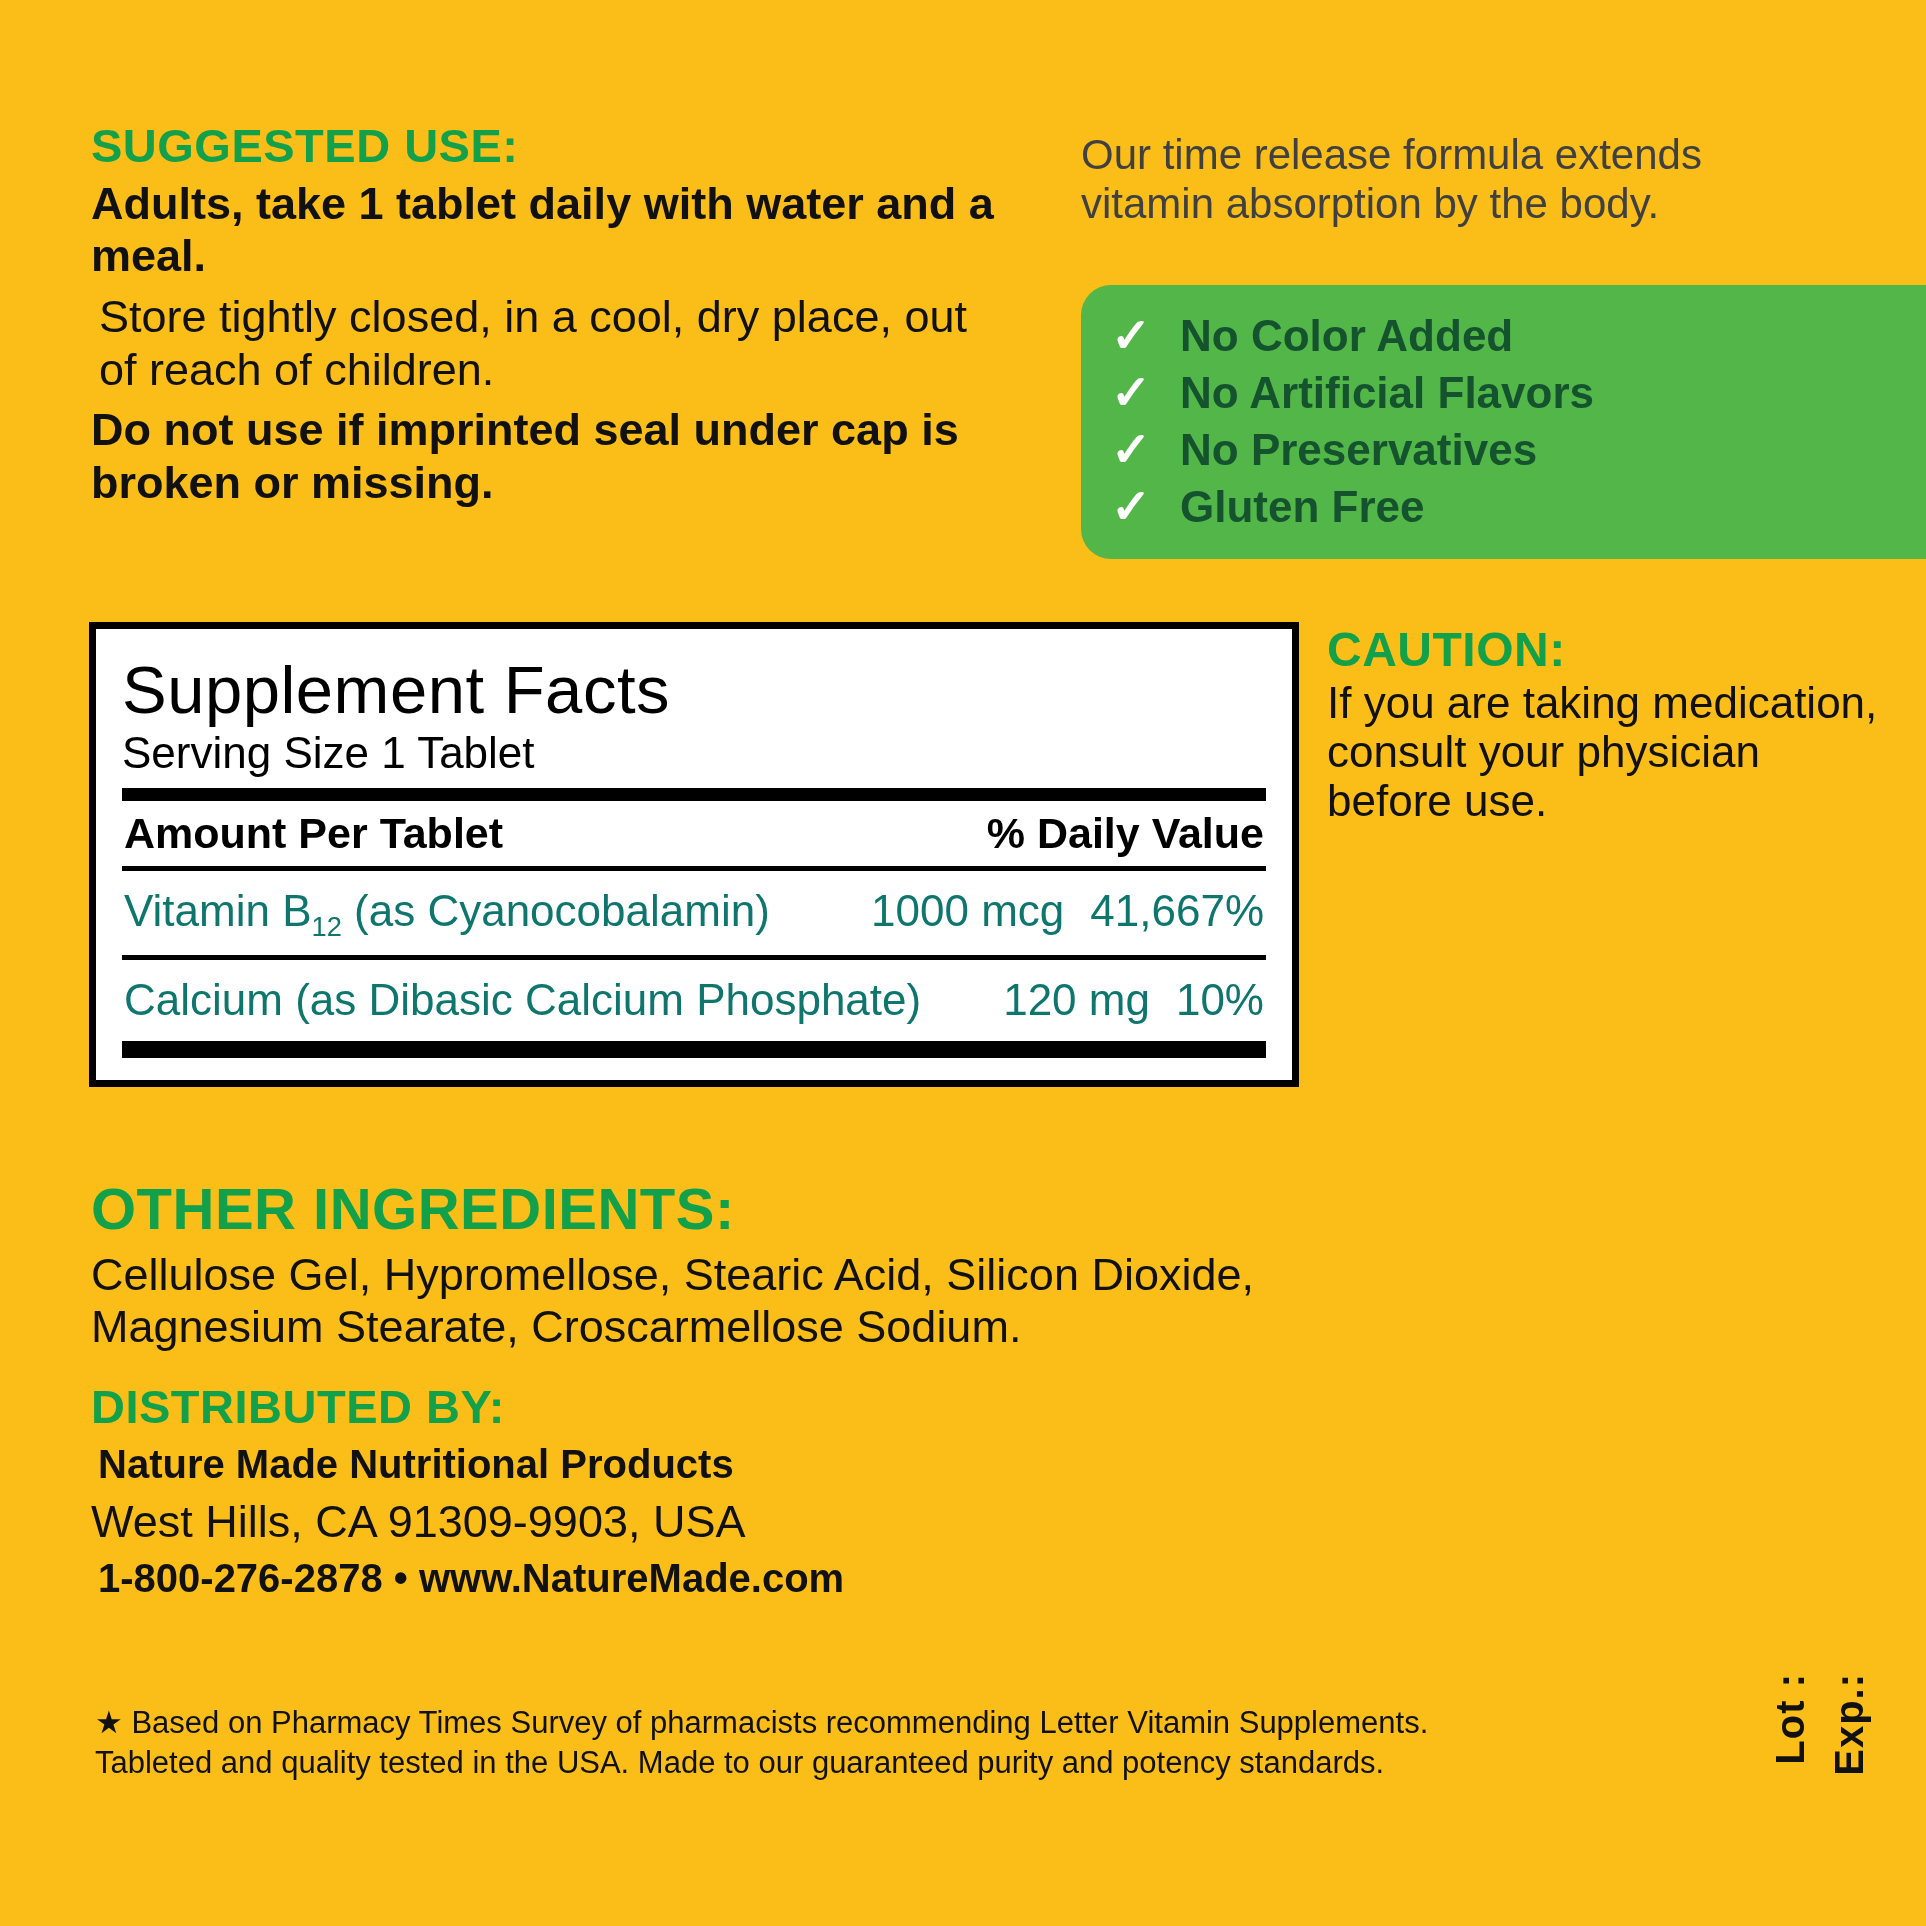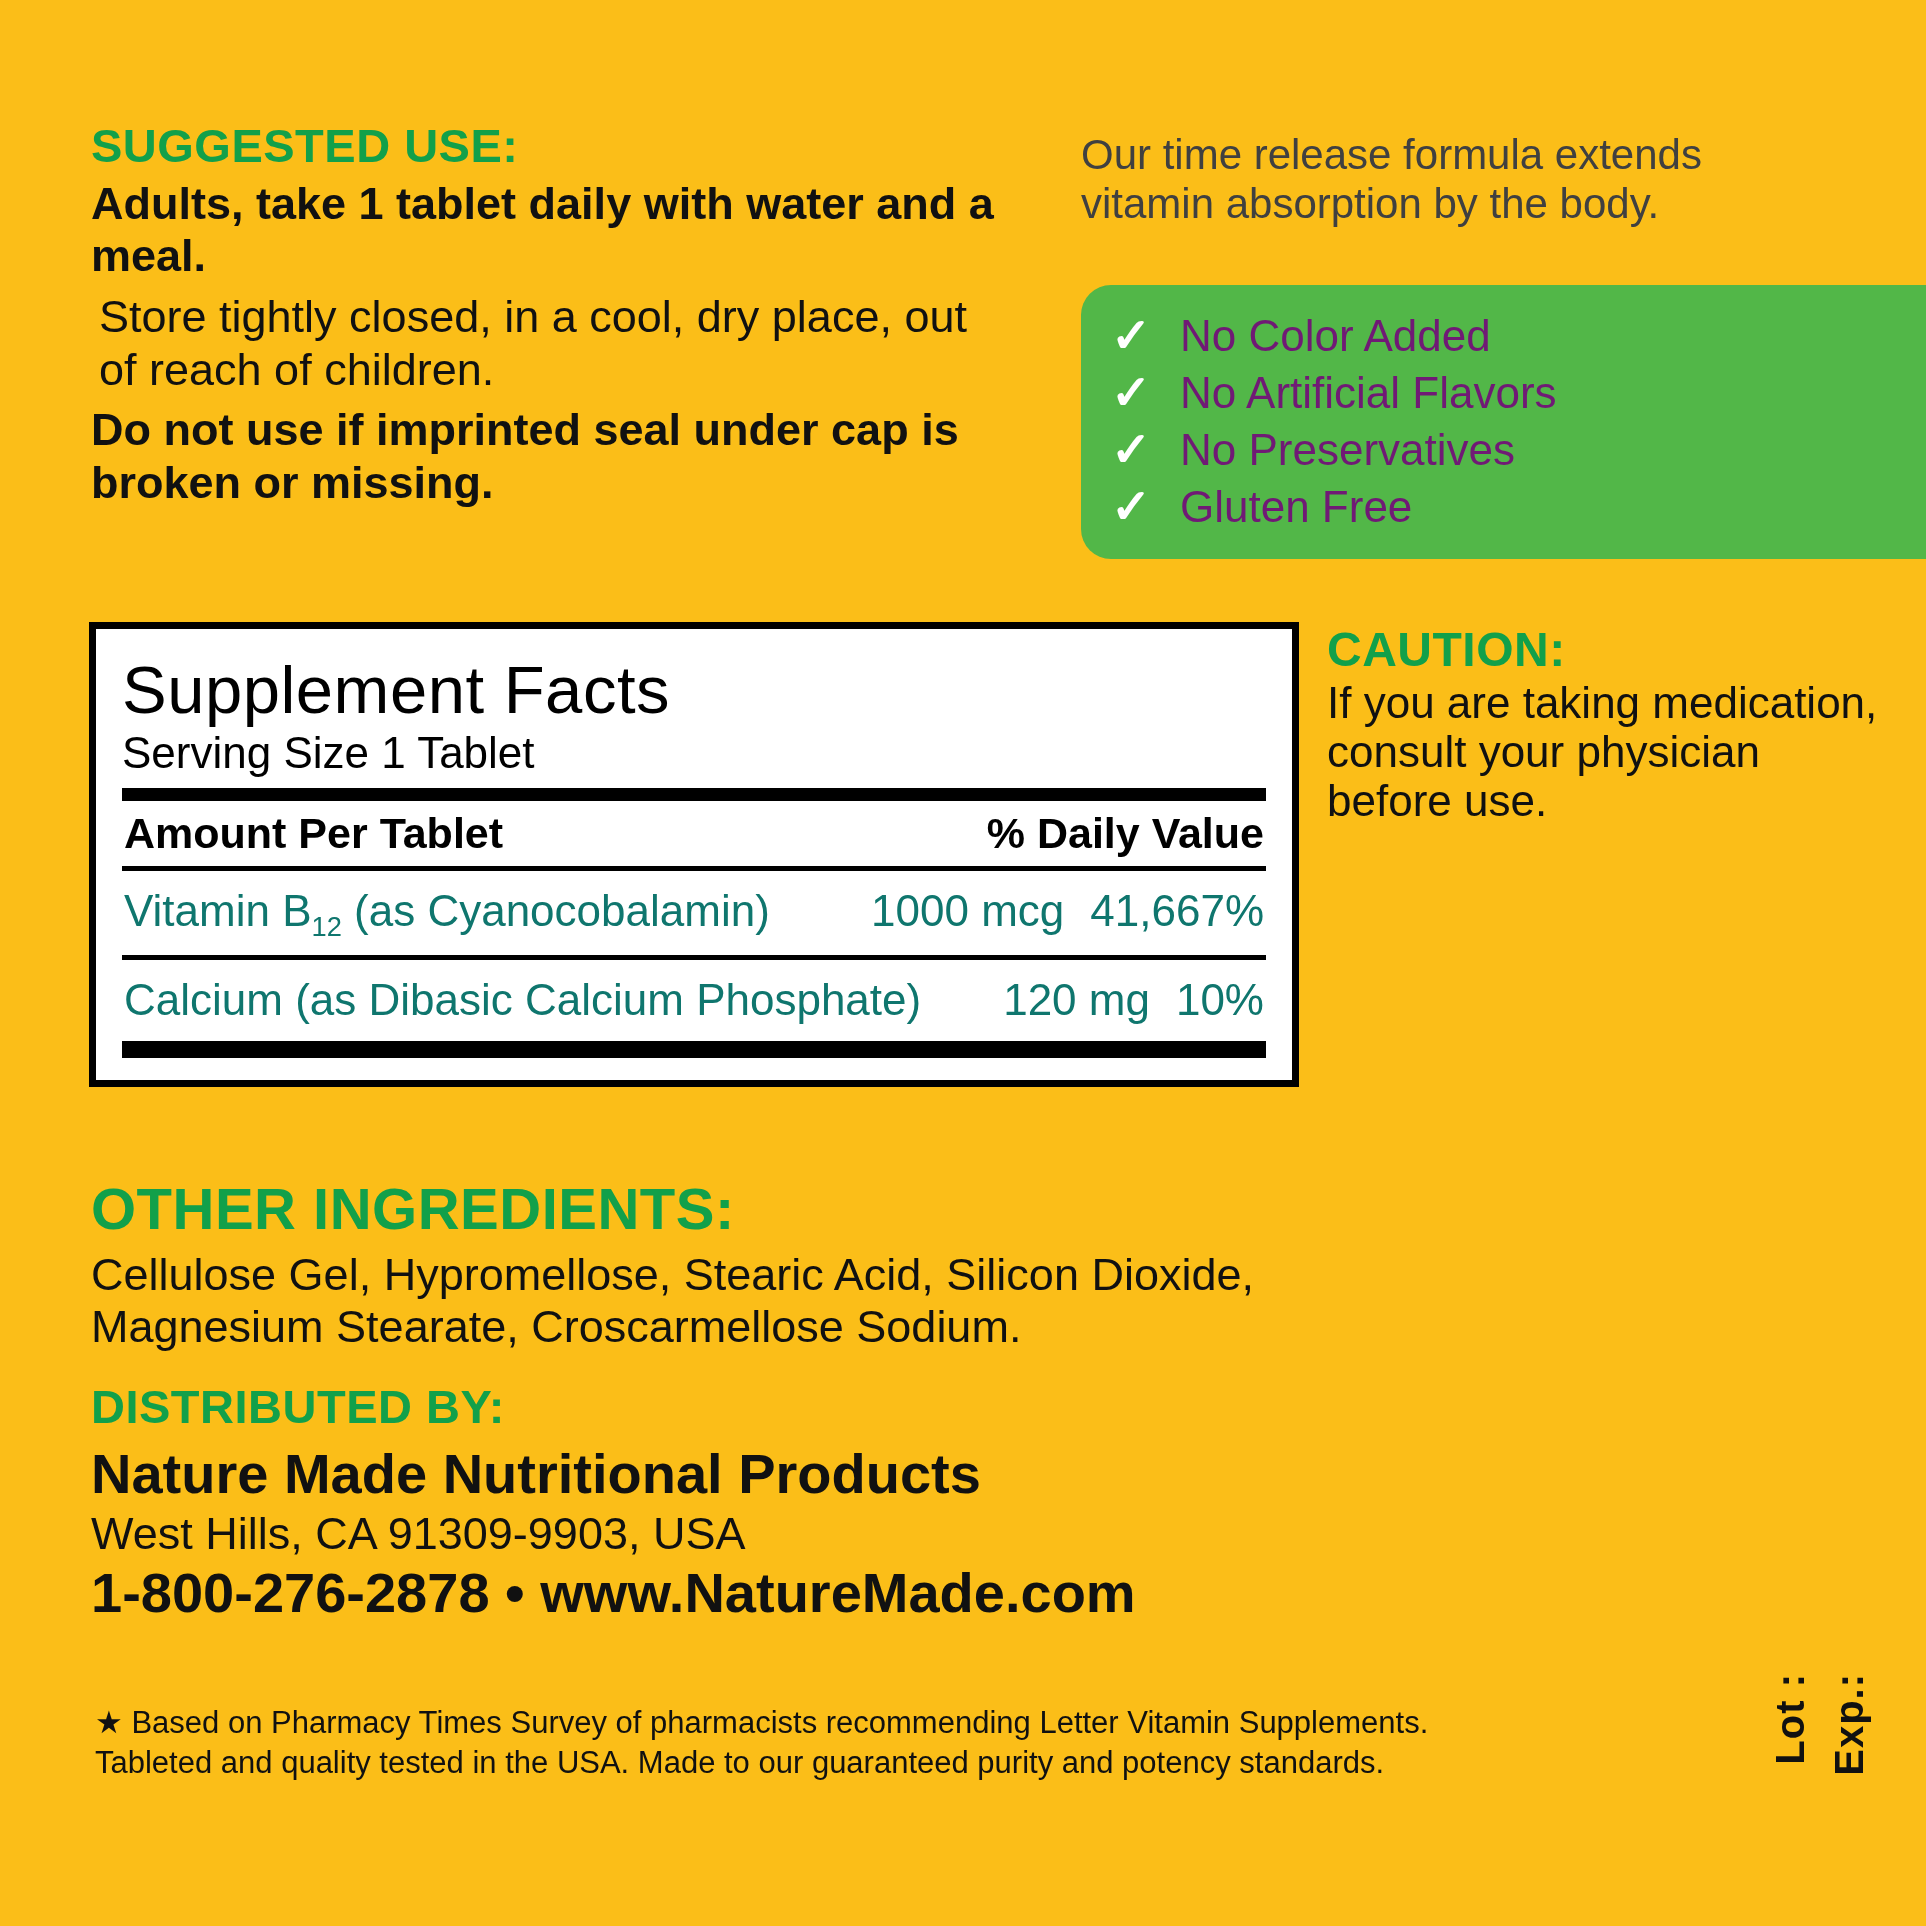--- a/index.html
+++ b/index.html
@@ -84,22 +84,22 @@
   .check {
     color: #ffffff;
     font-size: 48px;
     font-weight: bold;
     width: 69px;
     flex: 0 0 69px;
     line-height: 1;
     text-align: left;
   }
   .claim-text {
-    color: #701a75;
-    font-weight: normal;
+    color: #14532d;
+    font-weight: bold;
     font-size: 44px;
     line-height: 1;
   }
 
   
   .facts {
     position: absolute;
     left: 89px;
     top: 622px;
     width: 1210px;
@@ -193,23 +193,23 @@
   .distributed {
     position: absolute;
     left: 91px;
     top: 1382px;
     width: 1287px;
   }
   .distributed .heading-green { font-size: 47px; margin-bottom: 8px; }
   .dist-line-bold {
     color: #111;
     font-weight: bold;
-    font-size: 56px;
+    font-size: 40px;
     line-height: 1.18;
-    margin: 0;
+    margin: 7px;
   }
   .dist-line {
     color: #111;
     font-size: 45px;
     line-height: 1.18;
     margin: 0;
   }
 
   
   .footer {

